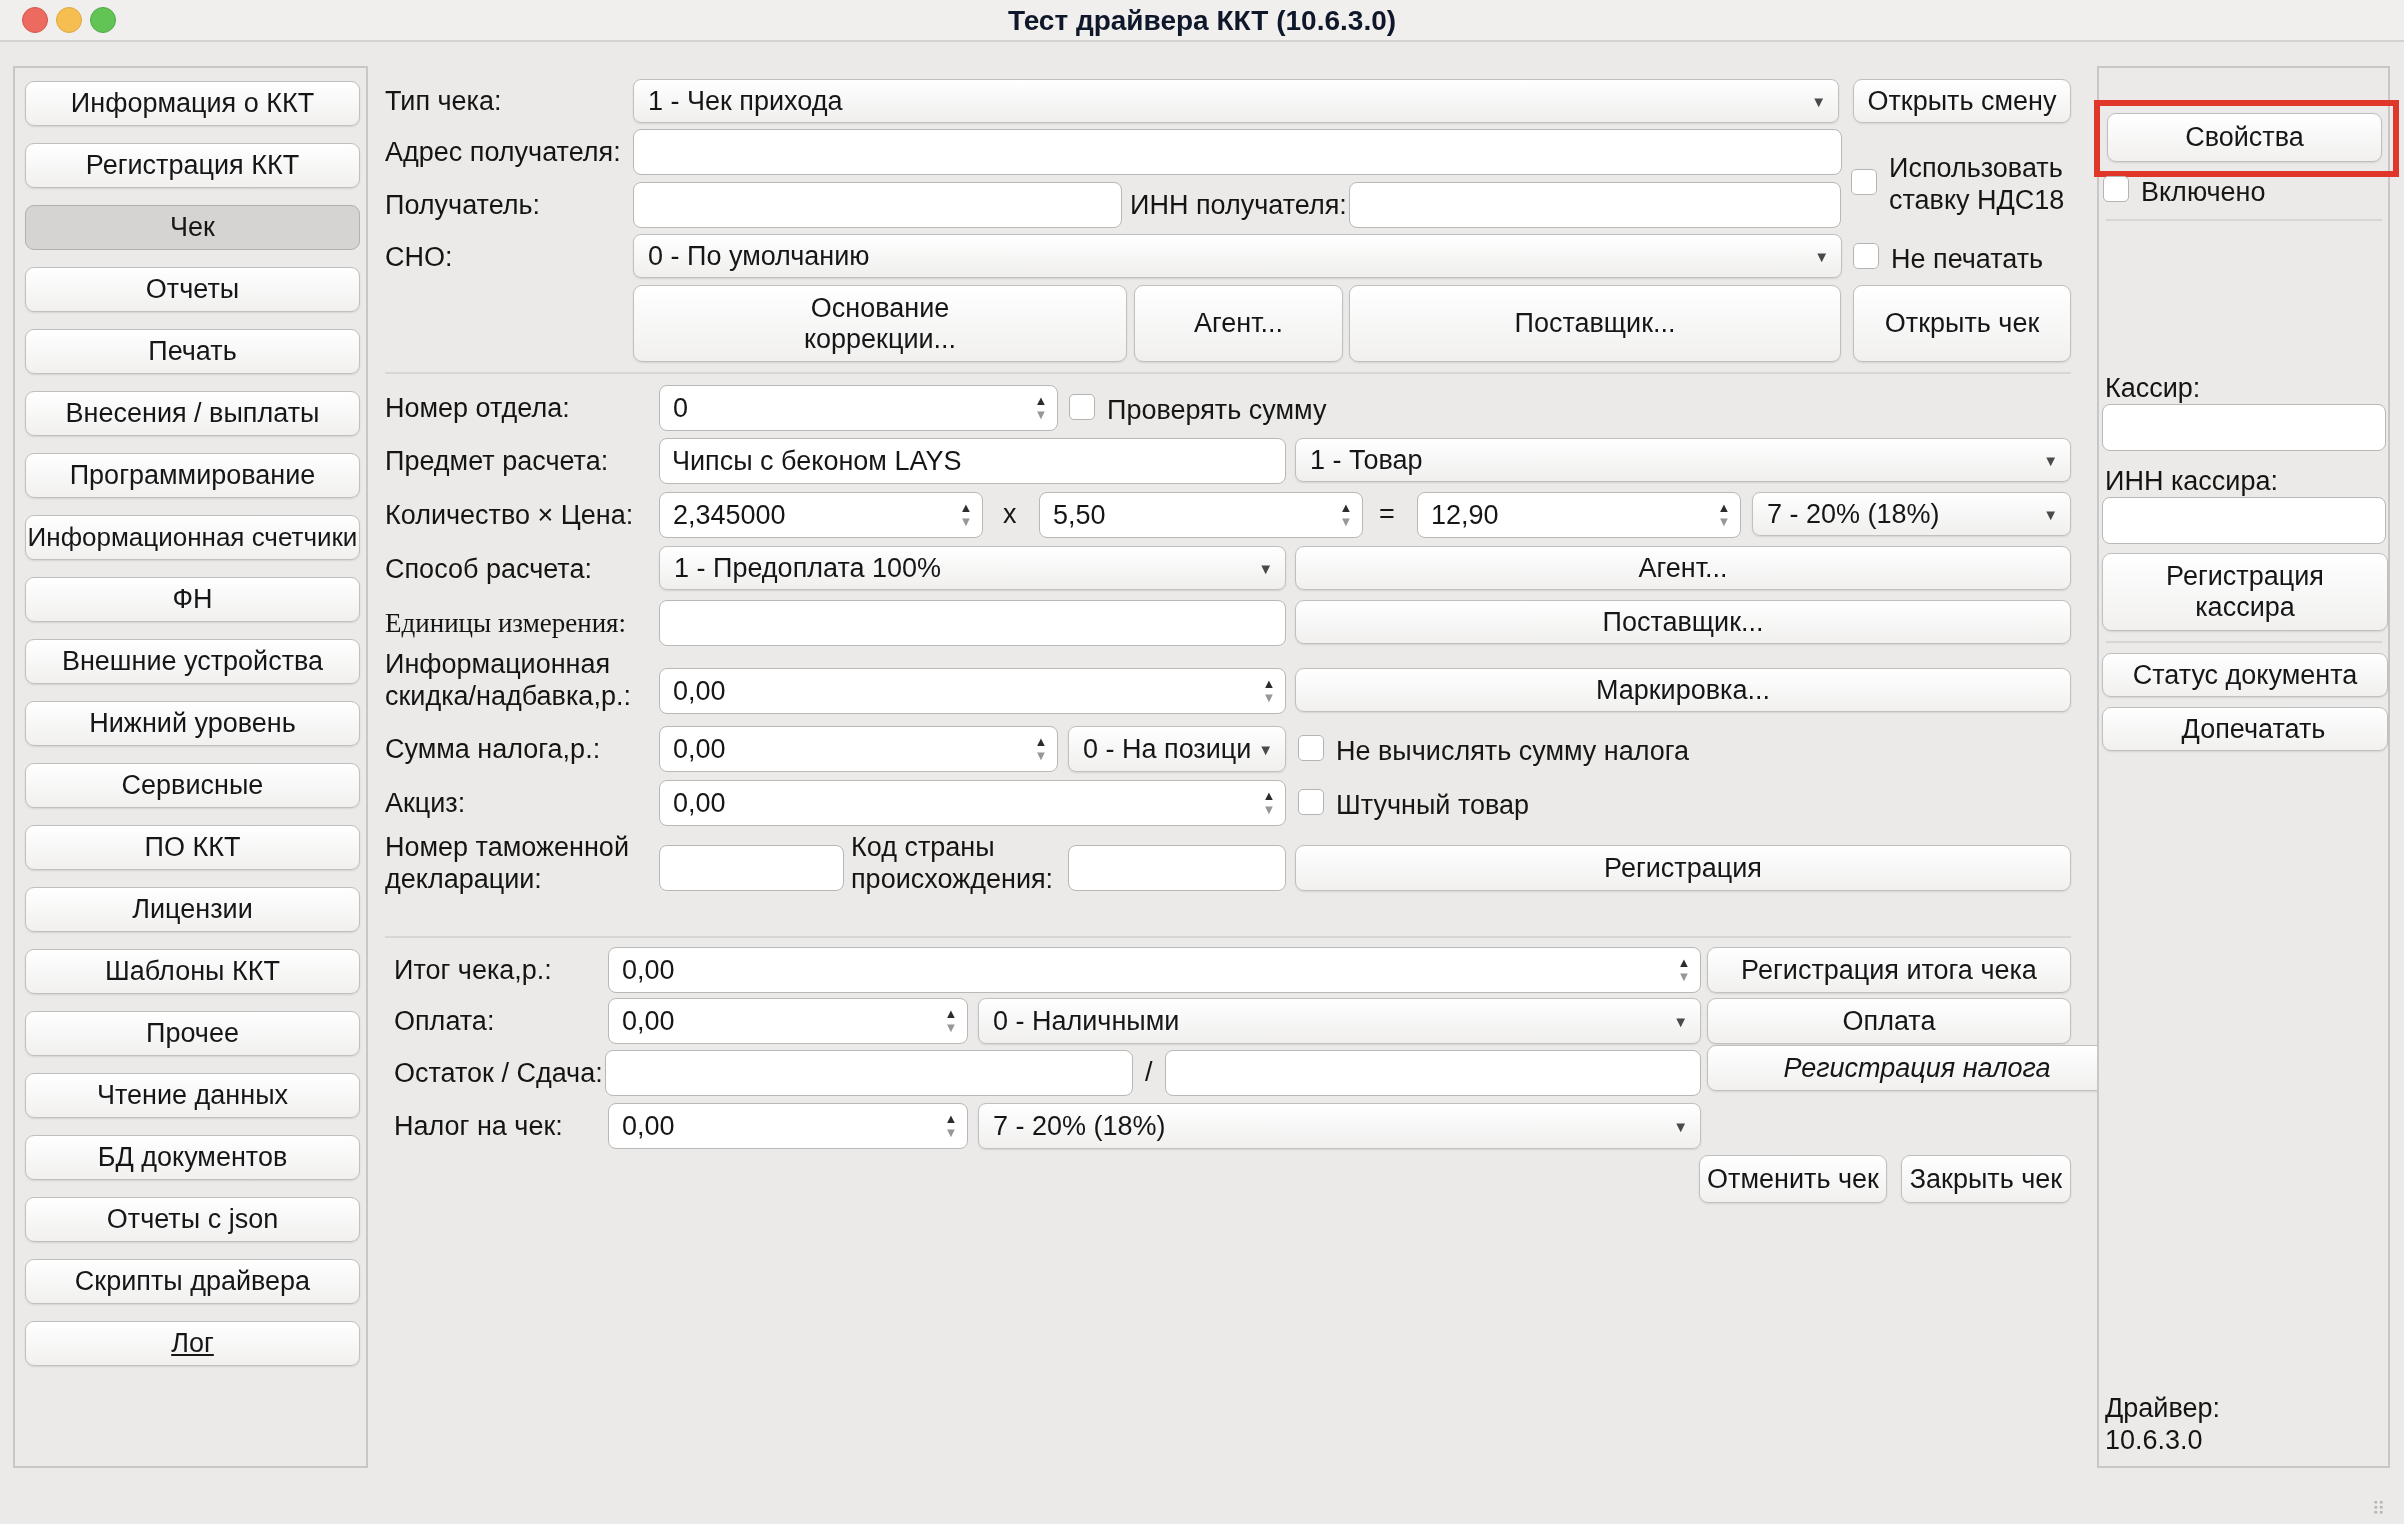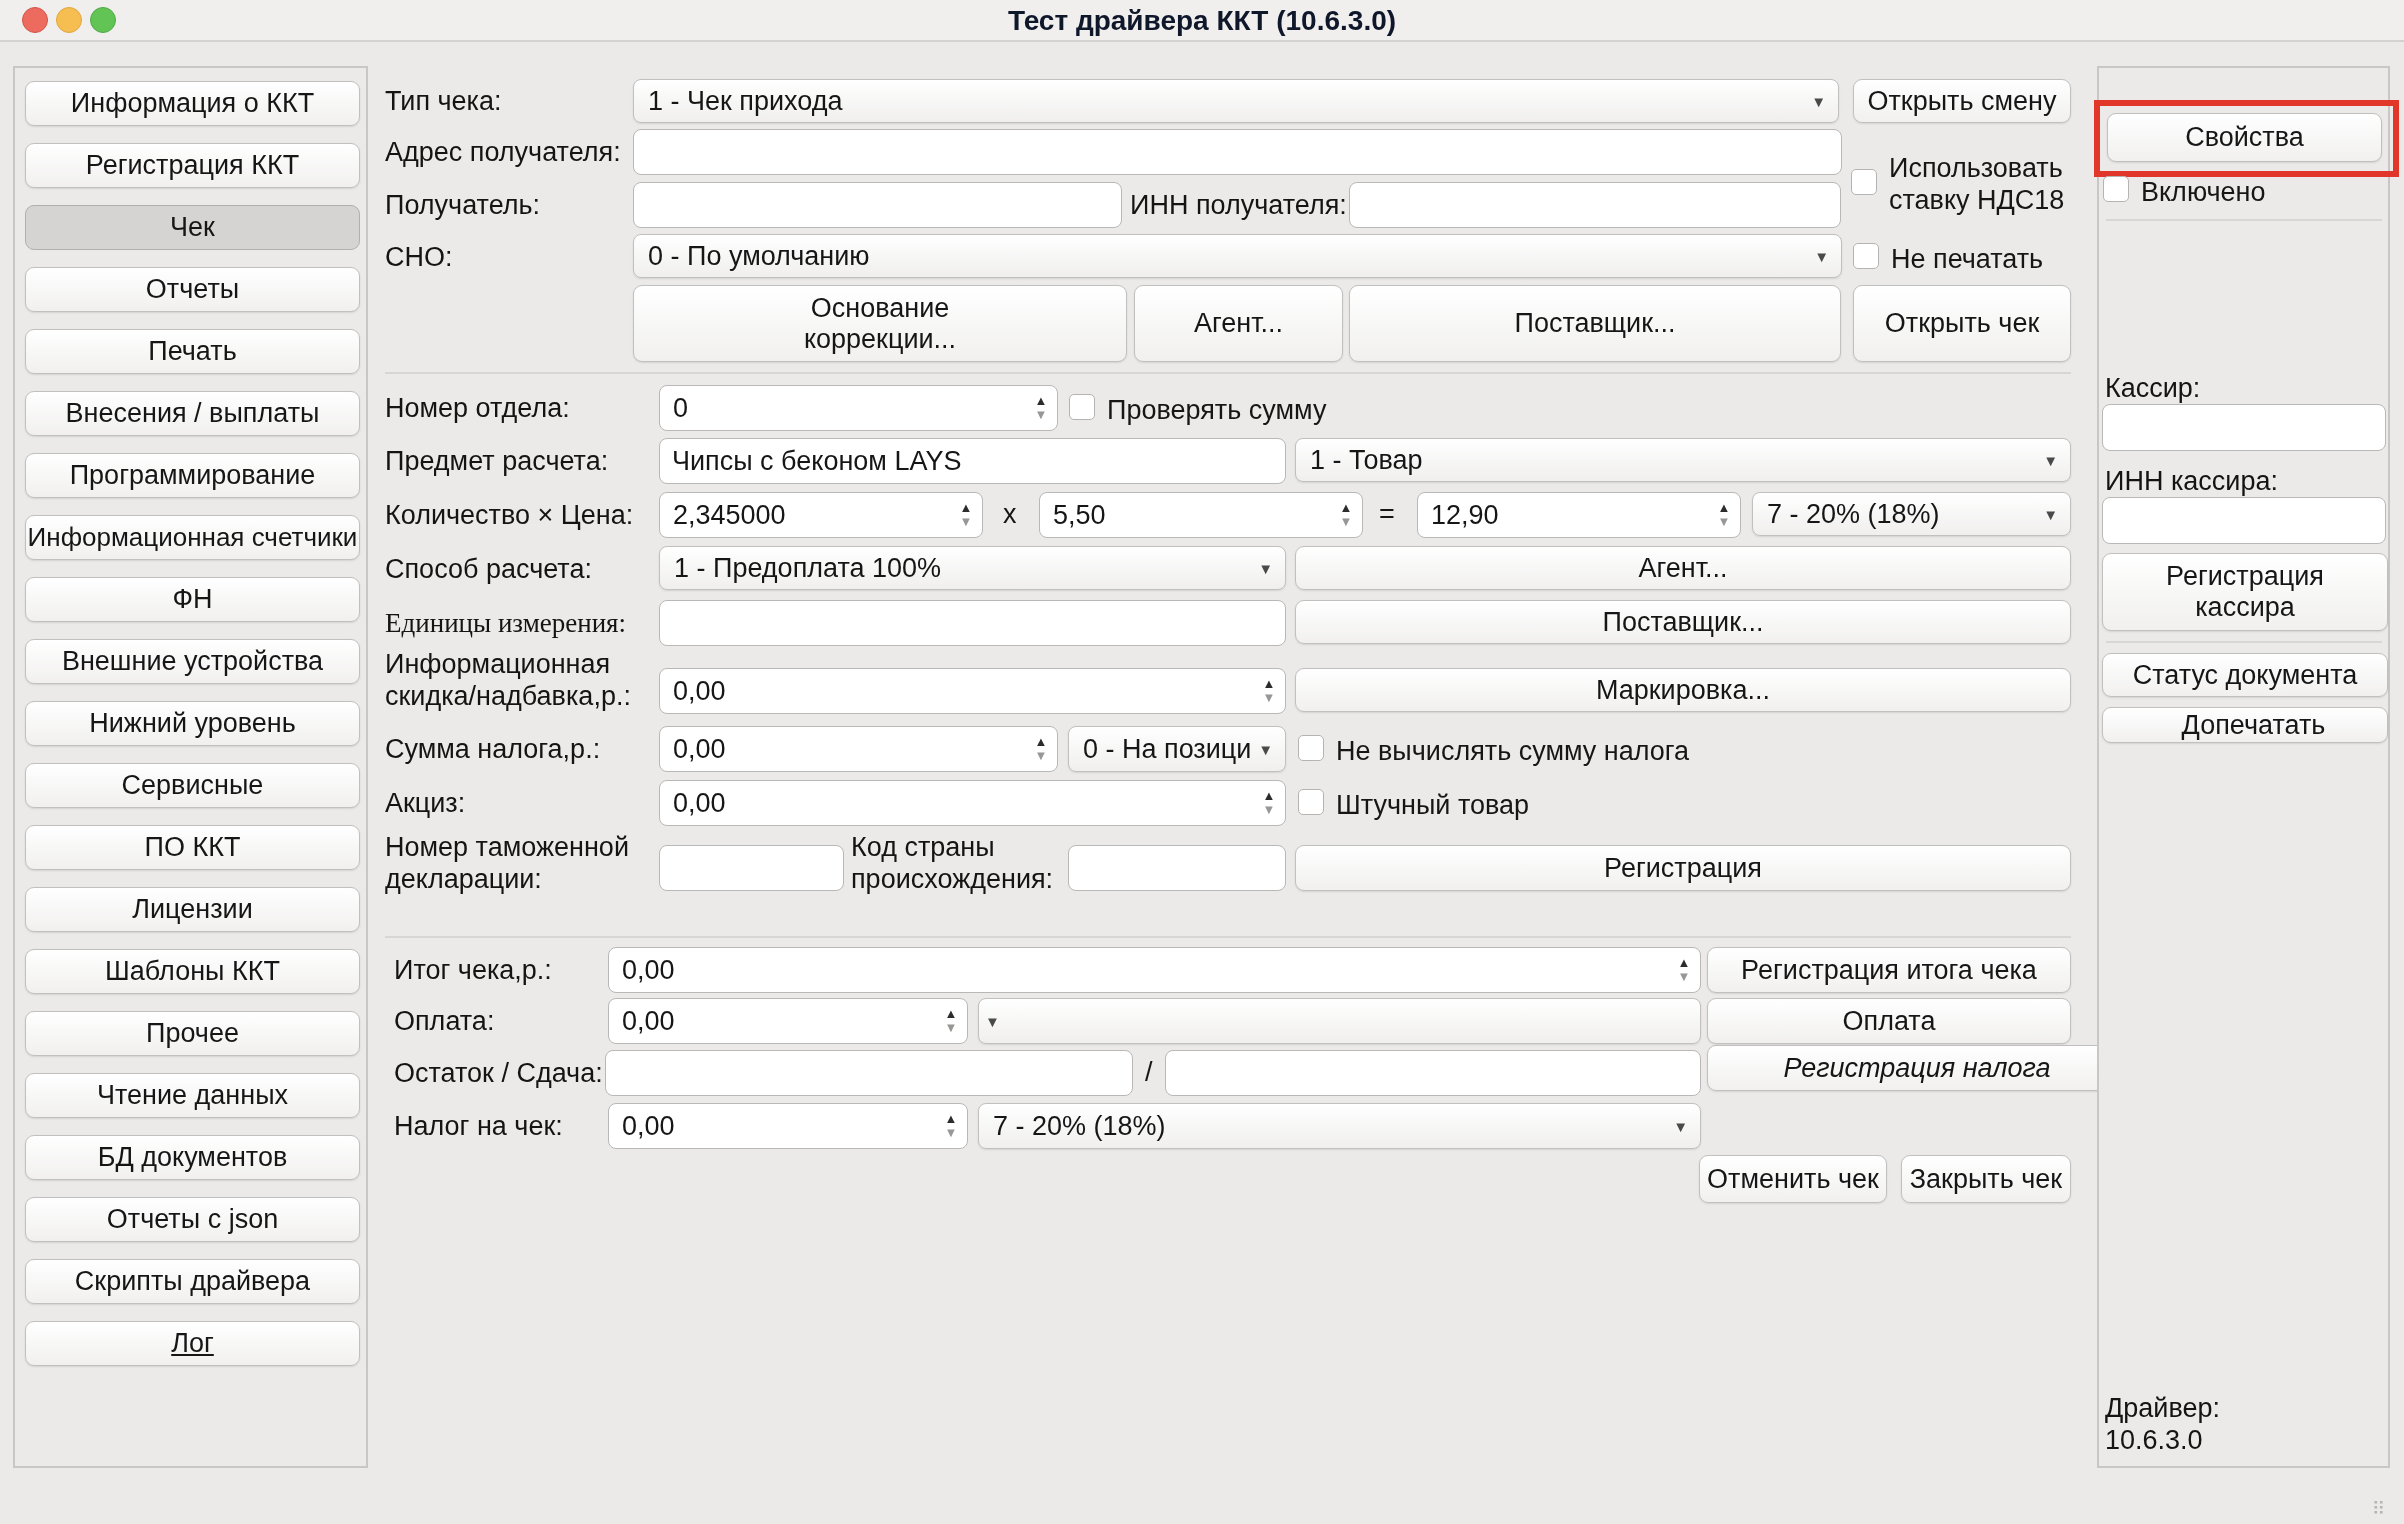--- a/index.html
+++ b/index.html
@@ -256,20 +256,21 @@
 
 <div class="abs lbl" style="left:394px;top:1005px;">Оплата:</div>
 <div class="abs spin" style="left:608px;top:998px;width:360px;height:46px;">
   <span class="stext">0,00</span>
   <span class="arrows">
       <span class="up">▲</span>
       <span class="dn">▼</span>
     </span>
 </div>
 <div class="abs combo" style="left:978px;top:998px;width:723px;height:46px;">
+  <span class="ctext">0 - Наличными</span>
   <span class="carrow">▼</span>
 </div>
 <div class="abs btn" style="left:1707px;top:998px;width:364px;height:46px;">Оплата</div>
 
 <div class="abs lbl" style="left:394px;top:1057px;">Остаток / Сдача:</div>
 <input class="abs inp" style="left: 605px; top: 1050px; width: 528px; height: 46px;" value="">
 <div class="abs vsign" style="left:1145px;top:1050px;">/</div>
 <input class="abs inp" style="left: 1165px; top: 1050px; width: 536px; height: 46px;" value="">
 
 <div class="abs lbl" style="left:394px;top:1110px;">Налог на чек:</div>
@@ -304,18 +305,18 @@
 <input class="abs inp" style="left: 2102px; top: 404px; width: 284px; height: 47px;" value="">
 
 <div class="abs lbl" style="left:2105px;top:465px;">ИНН кассира:</div>
 <input class="abs inp" style="left: 2102px; top: 497px; width: 284px; height: 47px;" value="">
 
 <div class="abs btn" style="left:2102px;top:553px;width:286px;height:78px;">Регистрация
 кассира</div>
 <div class="abs divider" style="left:2106px;top:641px;width:276px;"></div>
 
 <div class="abs btn" style="left:2102px;top:653px;width:286px;height:44px;">Статус документа</div>
-<div class="abs btn" style="left:2102px;top:707px;width:286px;height:36px;padding-left:17px;">Допечатать</div>
+<div class="abs btn" style="left:2102px;top:707px;width:286px;height:44px;padding-left:17px;">Допечатать</div>
 
 <div class="abs lbl" style="left:2105px;top:1392px;">Драйвер:
 10.6.3.0</div>
 
 <div class="abs grip" style="left:2372px;top:1498px;">⠿</div>
 
 </body></html>

